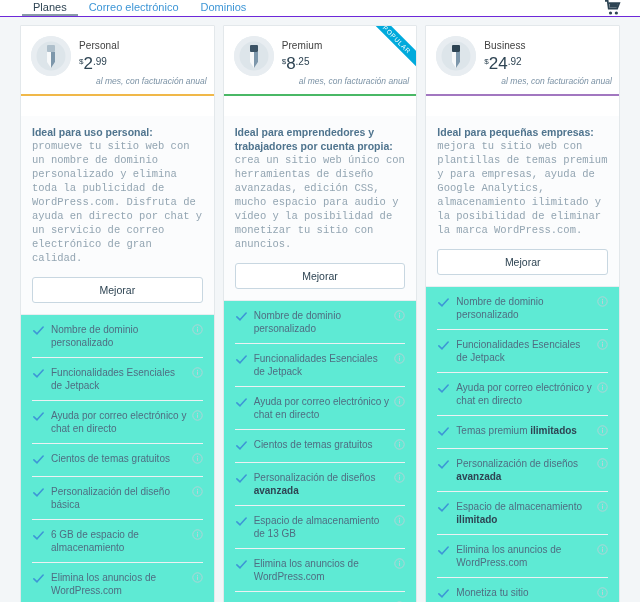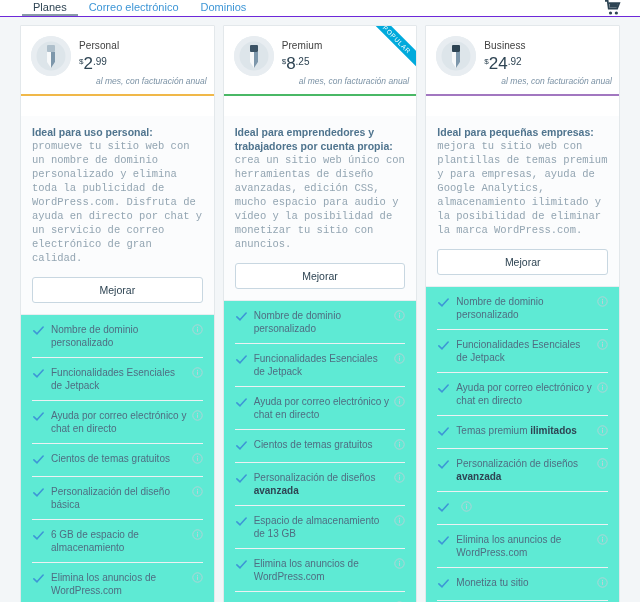--- a/index.html
+++ b/index.html
@@ -528,20 +528,21 @@
           <span class="info-icon"><svg viewBox="0 0 14 14" width="11" height="11" aria-hidden="true">
               <circle cx="7" cy="7" r="6" fill="none" stroke="#c3ced6" stroke-width="1"></circle>
               <rect x="6.4" y="5.8" width="1.2" height="4.2" fill="#c3ced6"></rect>
               <rect x="6.4" y="3.6" width="1.2" height="1.4" fill="#c3ced6"></rect>
             </svg></span>
         </div>
         <div class="feature">
           <span class="check"><svg viewBox="0 0 14 14" width="13" height="13" aria-hidden="true">
               <path d="M2 7.4 L5.4 10.6 L12 3.2" fill="none" stroke="#3d96d6" stroke-width="1.7" stroke-linecap="round" stroke-linejoin="round"></path>
             </svg></span>
+          <span class="feature-label">Espacio de almacenamiento <b>ilimitado</b></span>
           <span class="info-icon"><svg viewBox="0 0 14 14" width="11" height="11" aria-hidden="true">
               <circle cx="7" cy="7" r="6" fill="none" stroke="#c3ced6" stroke-width="1"></circle>
               <rect x="6.4" y="5.8" width="1.2" height="4.2" fill="#c3ced6"></rect>
               <rect x="6.4" y="3.6" width="1.2" height="1.4" fill="#c3ced6"></rect>
             </svg></span>
         </div>
         <div class="feature">
           <span class="check"><svg viewBox="0 0 14 14" width="13" height="13" aria-hidden="true">
               <path d="M2 7.4 L5.4 10.6 L12 3.2" fill="none" stroke="#3d96d6" stroke-width="1.7" stroke-linecap="round" stroke-linejoin="round"></path>
             </svg></span>

